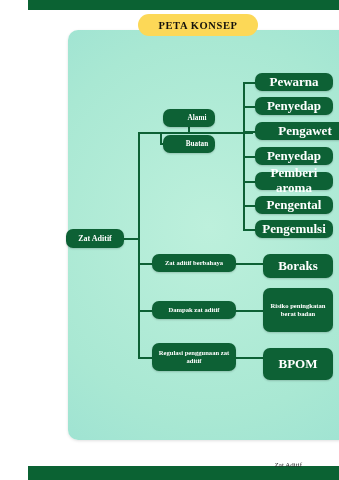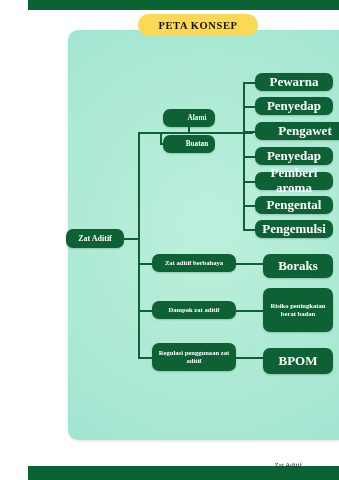--- a/index.html
+++ b/index.html
@@ -145,21 +145,21 @@
   <div class="node n-small" style="left:124px;top:301px;width:84px;height:18px;">
     <span>Dampak zat aditif</span>
   </div>
   <div class="node n-small" style="left:235px;top:288px;width:70px;height:44px;">
     <span>Risiko peningkatan berat badan</span>
   </div>
 
   <div class="node n-small" style="left:124px;top:343px;width:84px;height:28px;">
     <span>Regulasi penggunaan zat aditif</span>
   </div>
-  <div class="node n-leaf" style="left:235px;top:348px;width:70px;height:26px;justify-content:center;">
+  <div class="node n-leaf" style="left:235px;top:348px;width:70px;height:32px;justify-content:center;">
     <span>BPOM</span>
   </div>
 
   <div class="footer">Zat Aditif</div>
   <div class="pagebox">
     <span>2</span>
   </div>
 
 </div>
 

